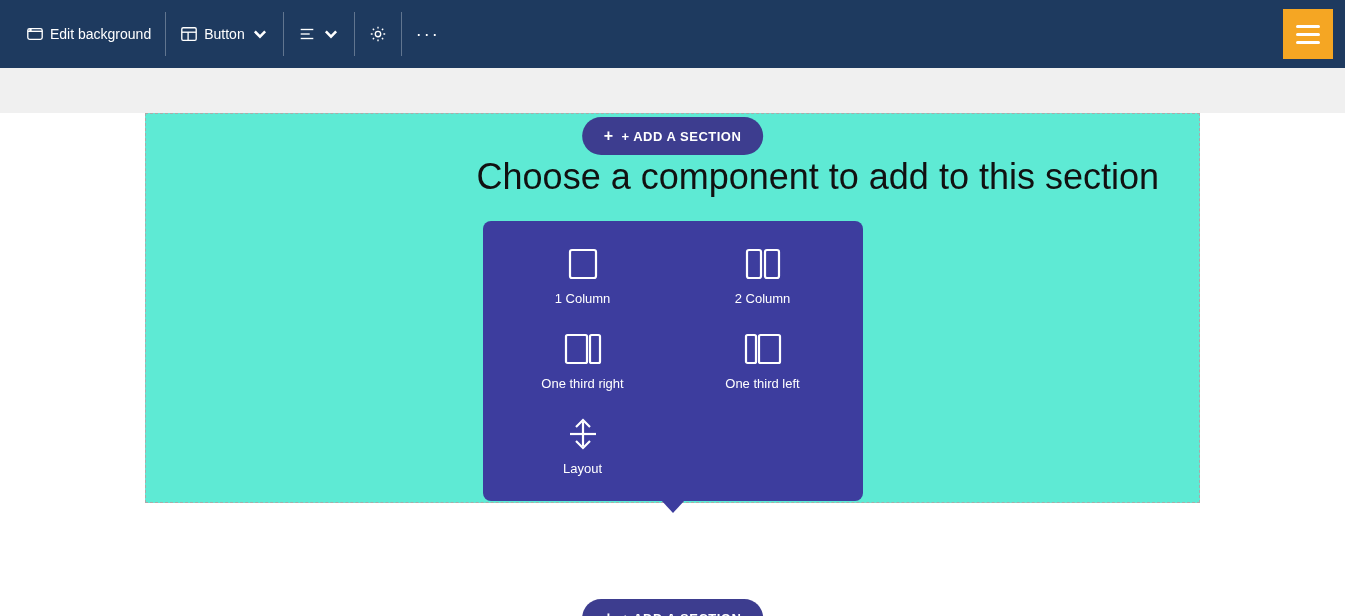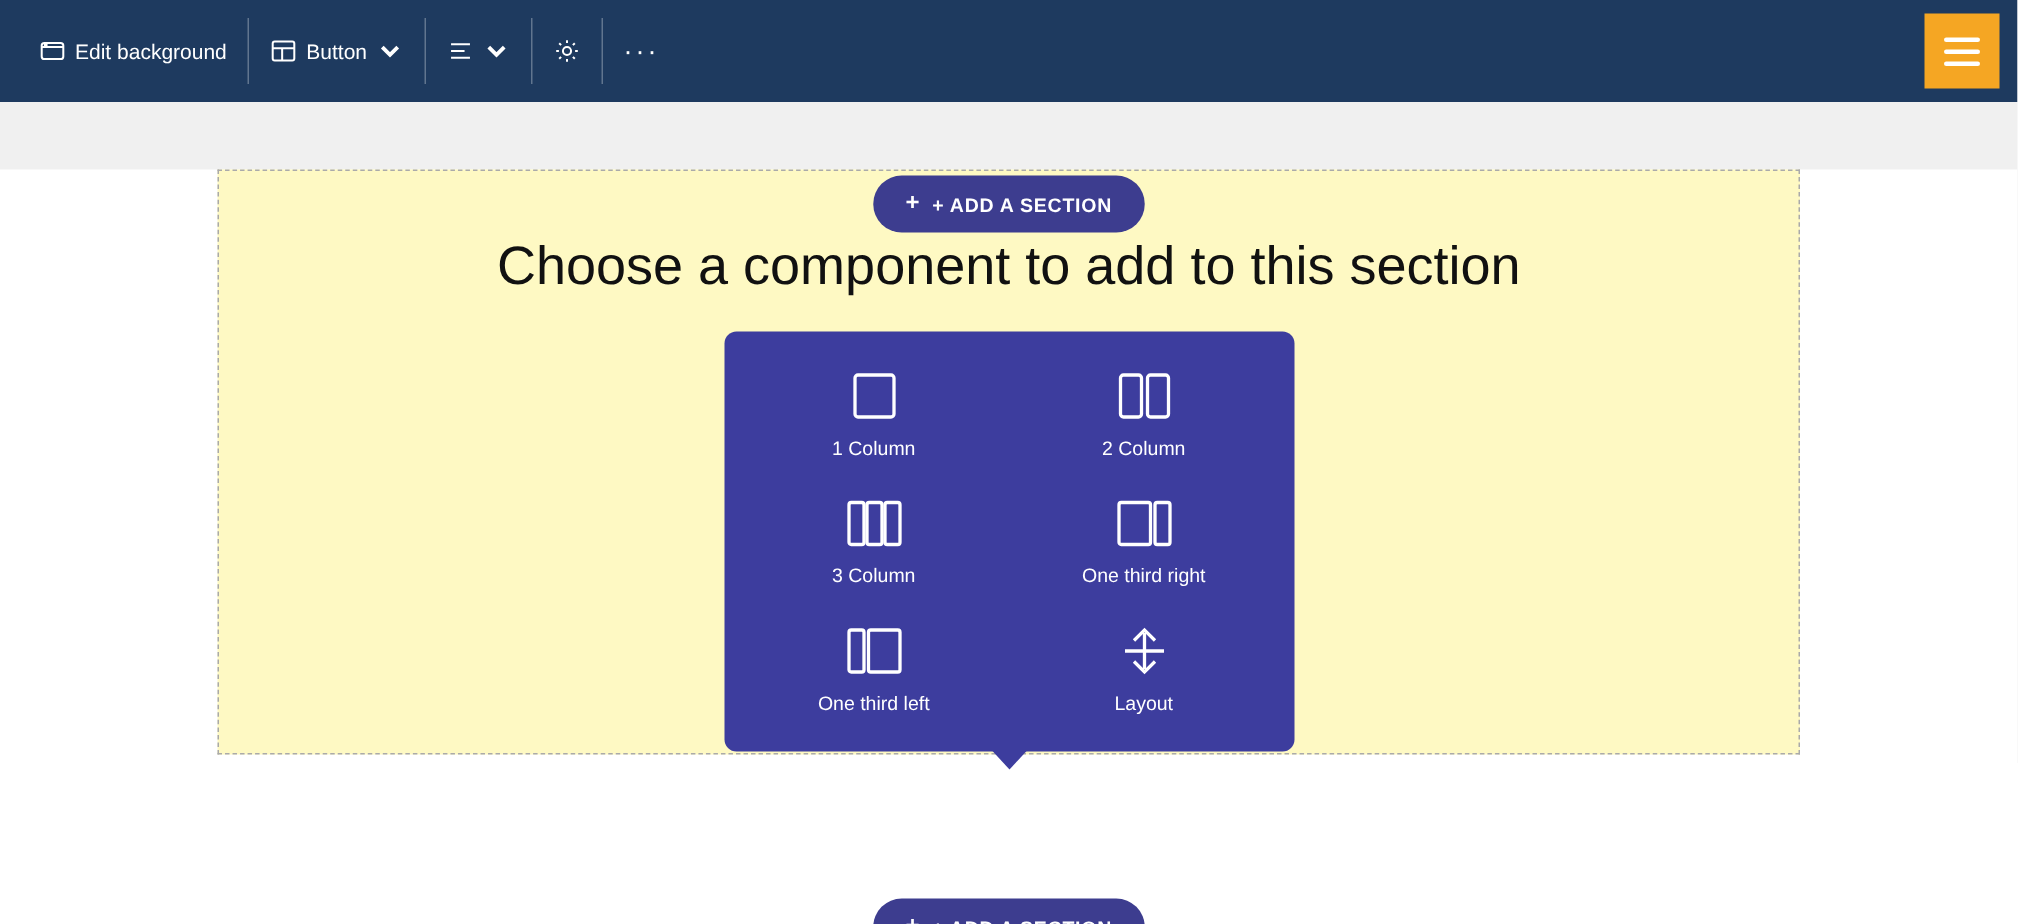--- a/index.html
+++ b/index.html
@@ -109,24 +109,24 @@
       gap: 8px;
       letter-spacing: 0.5px;
     }
 
     
     .section-container {
       border: 1.5px dashed #aaa;
       margin: 45px 145px 0 145px;
       min-height: 390px;
       position: relative;
-      background: #fef9c3;
+      background: #5eead4;
       display: flex;
       flex-direction: column;
-      align-items: center;
+      align-items: flex-end;
     }
 
     .section-title {
       font-size: 36px;
       font-weight: 400;
       color: #111;
       text-align: center;
       padding: 40px 40px 30px;
       line-height: 1.3;
     }
@@ -328,28 +328,20 @@
           </div>
 
           <div class="popup-item">
             <svg viewBox="0 0 38 38" fill="none" stroke="white" stroke-width="2.2">
               <rect x="3" y="5" width="14" height="28" rx="2"></rect>
               <rect x="21" y="5" width="14" height="28" rx="2"></rect>
             </svg>
             <span class="popup-item-label">2 Column</span>
           </div>
 
-          <div class="popup-item">
-            <svg viewBox="0 0 38 38" fill="none" stroke="white" stroke-width="2.2">
-              <rect x="2" y="5" width="10" height="28" rx="1.5"></rect>
-              <rect x="14" y="5" width="10" height="28" rx="1.5"></rect>
-              <rect x="26" y="5" width="10" height="28" rx="1.5"></rect>
-            </svg>
-            <span class="popup-item-label">3 Column</span>
-          </div>
 
           <div class="popup-item">
             <svg viewBox="0 0 38 38" fill="none" stroke="white" stroke-width="2.2">
               <rect x="2" y="5" width="21" height="28" rx="1.5"></rect>
               <rect x="26" y="5" width="10" height="28" rx="1.5"></rect>
             </svg>
             <span class="popup-item-label">One third right</span>
           </div>
 
           <div class="popup-item">

